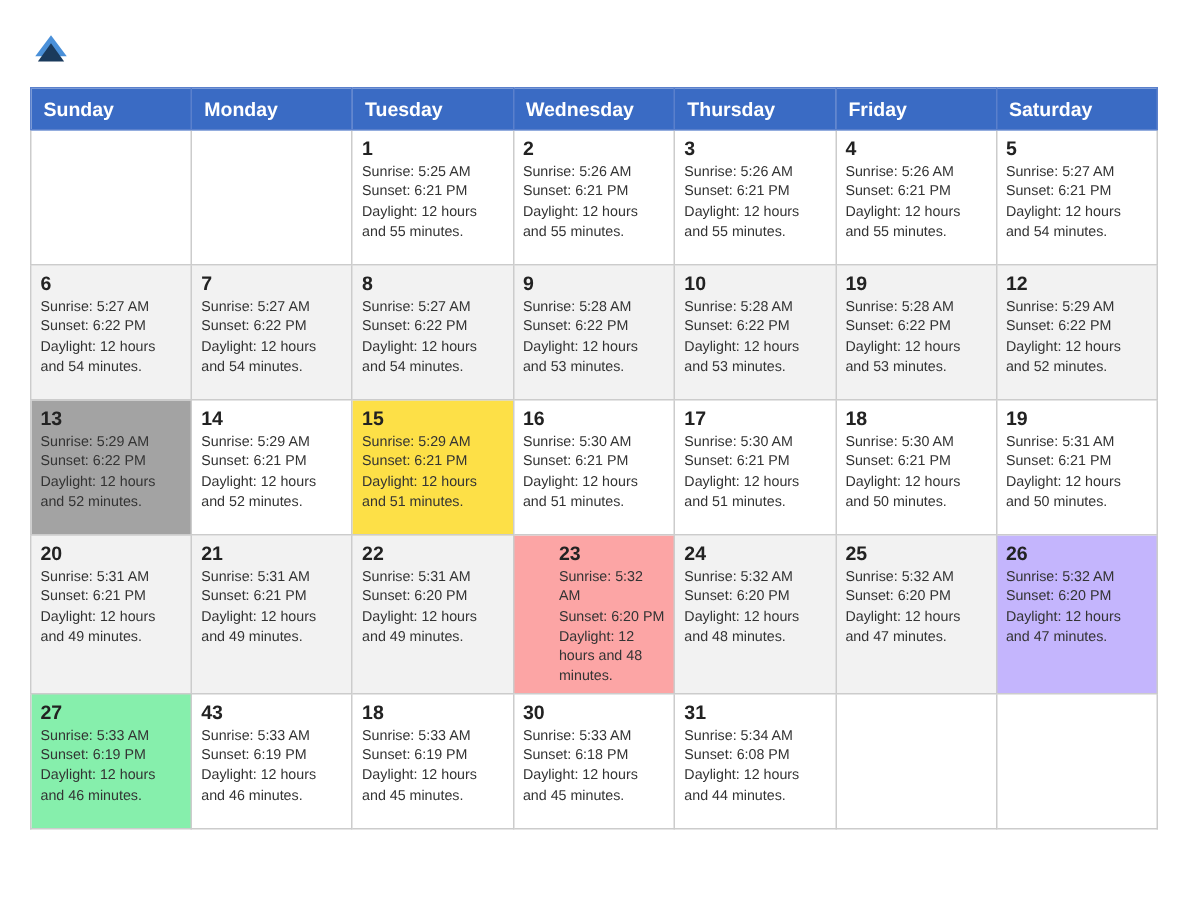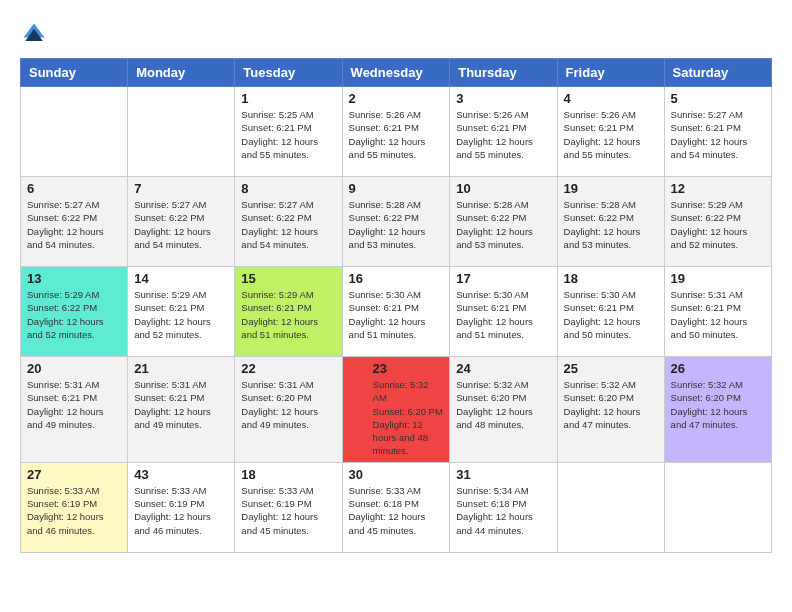--- a/index.html
+++ b/index.html
@@ -188,33 +188,33 @@
 Daylight: 12 hours and 53 minutes.</div>
         </td>
         <td style="background-color: rgb(242, 242, 242);">
           <span class="day-number">12</span>
           <div class="day-info" style="white-space: pre-line;">Sunrise: 5:29 AM
 Sunset: 6:22 PM
 Daylight: 12 hours and 52 minutes.</div>
         </td>
       </tr>
       <tr>
-        <td style="background-color: #5eead4;">
+        <td style="background-color: #a3a3a3;">
           <span class="day-number">13</span>
           <div class="day-info" style="white-space: pre-line;">Sunrise: 5:29 AM
 Sunset: 6:22 PM
 Daylight: 12 hours and 52 minutes.</div>
         </td>
         <td style="background-color: rgb(255, 255, 255);">
           <span class="day-number">14</span>
           <div class="day-info" style="white-space: pre-line;">Sunrise: 5:29 AM
 Sunset: 6:21 PM
 Daylight: 12 hours and 52 minutes.</div>
         </td>
-        <td style="background-color: #bef264; margin-left: 36px;">
+        <td style="background-color: #fde047; margin-left: 36px;">
           <span class="day-number">15</span>
           <div class="day-info" style="white-space: pre-line;">Sunrise: 5:29 AM
 Sunset: 6:21 PM
 Daylight: 12 hours and 51 minutes.</div>
         </td>
         <td style="background-color: rgb(255, 255, 255);">
           <span class="day-number">16</span>
           <div class="day-info" style="white-space: pre-line;">Sunrise: 5:30 AM
 Sunset: 6:21 PM
 Daylight: 12 hours and 51 minutes.</div>
@@ -250,21 +250,21 @@
           <div class="day-info" style="white-space: pre-line;">Sunrise: 5:31 AM
 Sunset: 6:21 PM
 Daylight: 12 hours and 49 minutes.</div>
         </td>
         <td style="background-color: rgb(242, 242, 242);">
           <span class="day-number">22</span>
           <div class="day-info" style="white-space: pre-line;">Sunrise: 5:31 AM
 Sunset: 6:20 PM
 Daylight: 12 hours and 49 minutes.</div>
         </td>
-        <td style="background-color: #ef4444; padding-left: 30px;">
+        <td style="background-color: #fca5a5; padding-left: 30px;">
           <span class="day-number">23</span>
           <div class="day-info" style="white-space: pre-line;">Sunrise: 5:32 AM
 Sunset: 6:20 PM
 Daylight: 12 hours and 48 minutes.</div>
         </td>
         <td style="background-color: rgb(242, 242, 242);">
           <span class="day-number">24</span>
           <div class="day-info" style="white-space: pre-line;">Sunrise: 5:32 AM
 Sunset: 6:20 PM
 Daylight: 12 hours and 48 minutes.</div>
@@ -276,21 +276,21 @@
 Daylight: 12 hours and 47 minutes.</div>
         </td>
         <td style="background-color: #c4b5fd;">
           <span class="day-number">26</span>
           <div class="day-info" style="white-space: pre-line;">Sunrise: 5:32 AM
 Sunset: 6:20 PM
 Daylight: 12 hours and 47 minutes.</div>
         </td>
       </tr>
       <tr>
-        <td style="background-color: #fef9c3; margin-left: 28px;">
+        <td style="background-color: #86efac; margin-left: 28px;">
           <span class="day-number">27</span>
           <div class="day-info" style="white-space: pre-line;">Sunrise: 5:33 AM
 Sunset: 6:19 PM
 Daylight: 12 hours and 46 minutes.</div>
         </td>
         <td style="background-color: rgb(255, 255, 255);">
           <span class="day-number">43</span>
           <div class="day-info" style="white-space: pre-line;">Sunrise: 5:33 AM
 Sunset: 6:19 PM
 Daylight: 12 hours and 46 minutes.</div>
@@ -303,20 +303,20 @@
         </td>
         <td style="background-color: rgb(255, 255, 255);">
           <span class="day-number">30</span>
           <div class="day-info" style="white-space: pre-line;">Sunrise: 5:33 AM
 Sunset: 6:18 PM
 Daylight: 12 hours and 45 minutes.</div>
         </td>
         <td style="background-color: rgb(255, 255, 255);">
           <span class="day-number">31</span>
           <div class="day-info" style="white-space: pre-line;">Sunrise: 5:34 AM
-Sunset: 6:18 PM
+Sunset: 6:08 PM
 Daylight: 12 hours and 44 minutes.</div>
         </td>
         <td class="empty-cell"></td>
         <td class="empty-cell"></td>
       </tr>
     </tbody>
 </table>
 
 </body></html>

